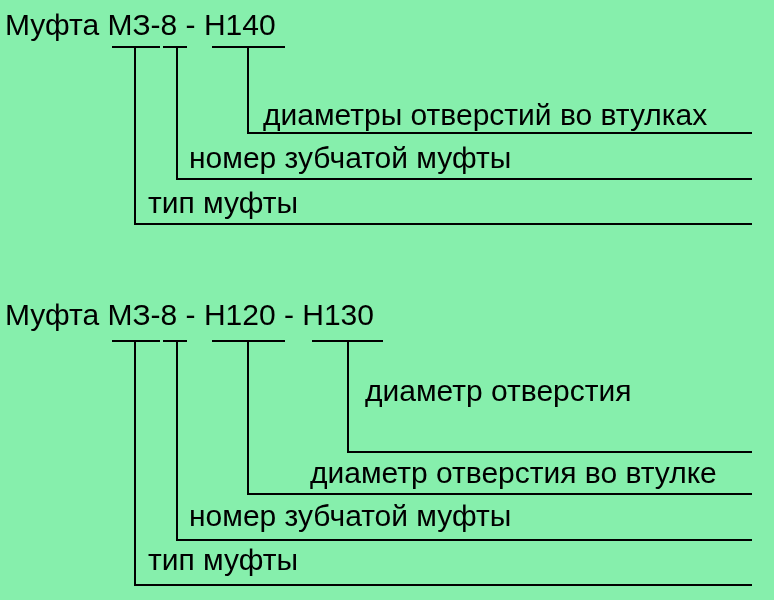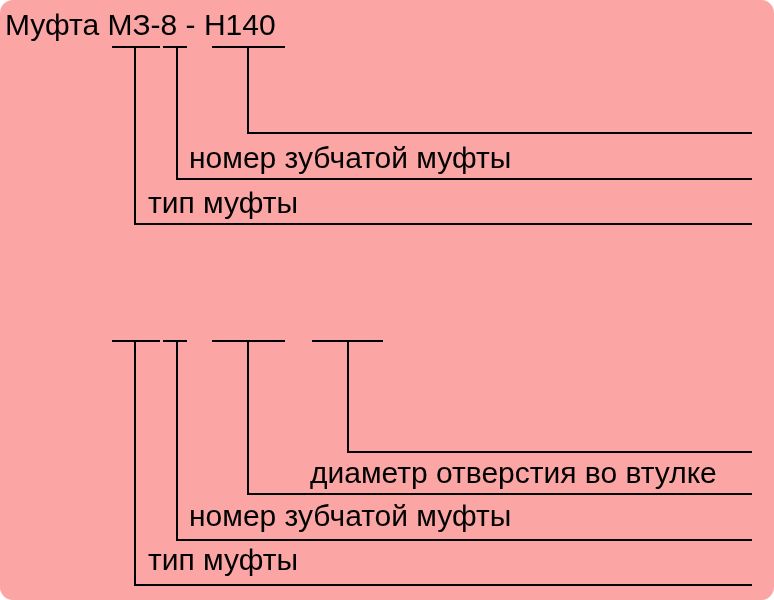--- a/index.html
+++ b/index.html
@@ -4,25 +4,24 @@
 <style>
   html, body {
     margin: 0;
     padding: 0;
     background: #ffffff;
   }
   #canvas {
     position: relative;
     width: 774px;
     height: 600px;
-    background: #fca5a5;
+    background: #86efac;
     overflow: hidden;
     font-family: "Liberation Sans", "DejaVu Sans", sans-serif;
     color: #000000;
-    border-radius: 13px;
   }
   .txt {
     position: absolute;
     font-size: 30px;
     line-height: 30px;
     white-space: nowrap;
     color: #000000;
   }
   .txt2 {
     position: absolute;
@@ -54,38 +53,41 @@
   <div class="hline" style="left:212px; top:46px; width:73px;"></div>
 
   <div class="vline" style="left:134px; top:46px; height:179px;"></div>
   <div class="vline" style="left:176px; top:46px; height:134px;"></div>
   <div class="vline" style="left:247px; top:46px; height:88px;"></div>
 
   <div class="hline" style="left:247px; top:132px; width:505px;"></div>
   <div class="hline" style="left:176px; top:178px; width:576px;"></div>
   <div class="hline" style="left:134px; top:223px; width:618px;"></div>
 
+  <div class="txt" style="left:263px; top:100px;">диаметры отверстий во втулках</div>
   <div class="txt" style="left:189px; top:143px;">номер зубчатой муфты</div>
   <div class="txt" style="left:148px; top:188px;">тип муфты</div>
 
+  <div class="txt" style="left:5px; top:300px;">Муфта МЗ-8 - Н120 - Н130</div>
 
   <div class="hline" style="left:112px; top:340px; width:48px;"></div>
   <div class="hline" style="left:163px; top:340px; width:24px;"></div>
   <div class="hline" style="left:212px; top:340px; width:73px;"></div>
   <div class="hline" style="left:312px; top:340px; width:71px;"></div>
 
   <div class="vline" style="left:134px; top:340px; height:246px;"></div>
   <div class="vline" style="left:176px; top:340px; height:201px;"></div>
   <div class="vline" style="left:247px; top:340px; height:155px;"></div>
   <div class="vline" style="left:347px; top:340px; height:113px;"></div>
 
   <div class="hline" style="left:347px; top:451px; width:405px;"></div>
   <div class="hline" style="left:247px; top:493px; width:505px;"></div>
   <div class="hline" style="left:176px; top:539px; width:576px;"></div>
   <div class="hline" style="left:134px; top:584px; width:618px;"></div>
 
   <div class="txt2" style="left:365px; top:373px;">
+    <div>диаметр отверстия</div>
   </div>
   <div class="txt" style="left:263px; top:458px;margin-left:47px;">диаметр отверстия во втулке</div>
   <div class="txt" style="left:189px; top:501px;">номер зубчатой муфты</div>
   <div class="txt" style="left:148px; top:545px;">тип муфты</div>
 
 </div>
 
 </body></html>

